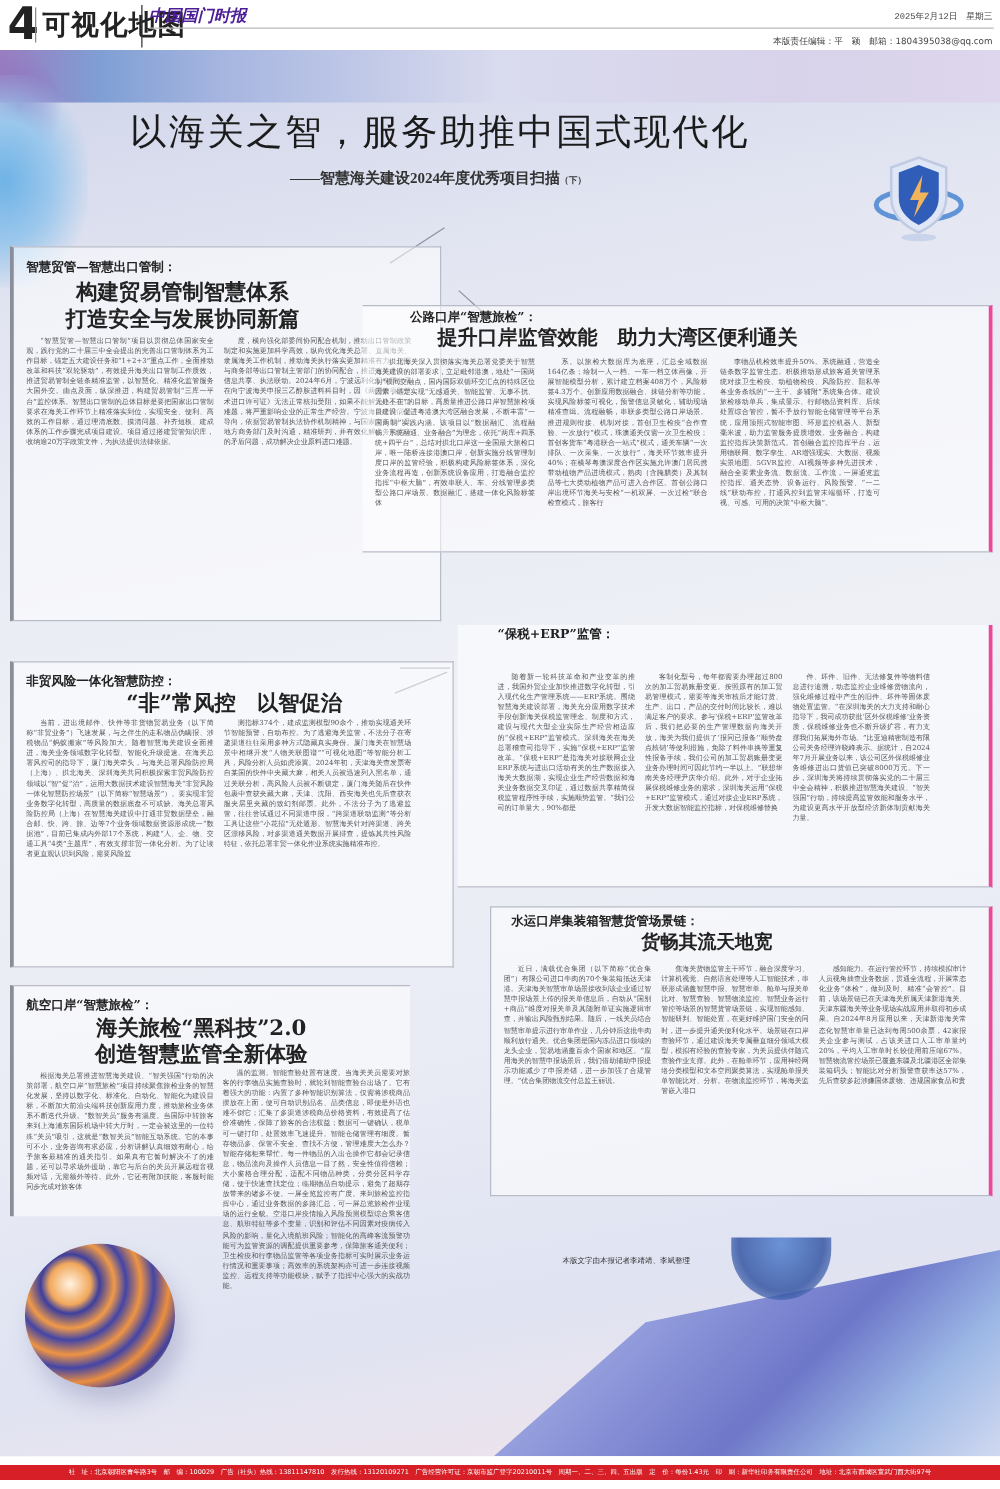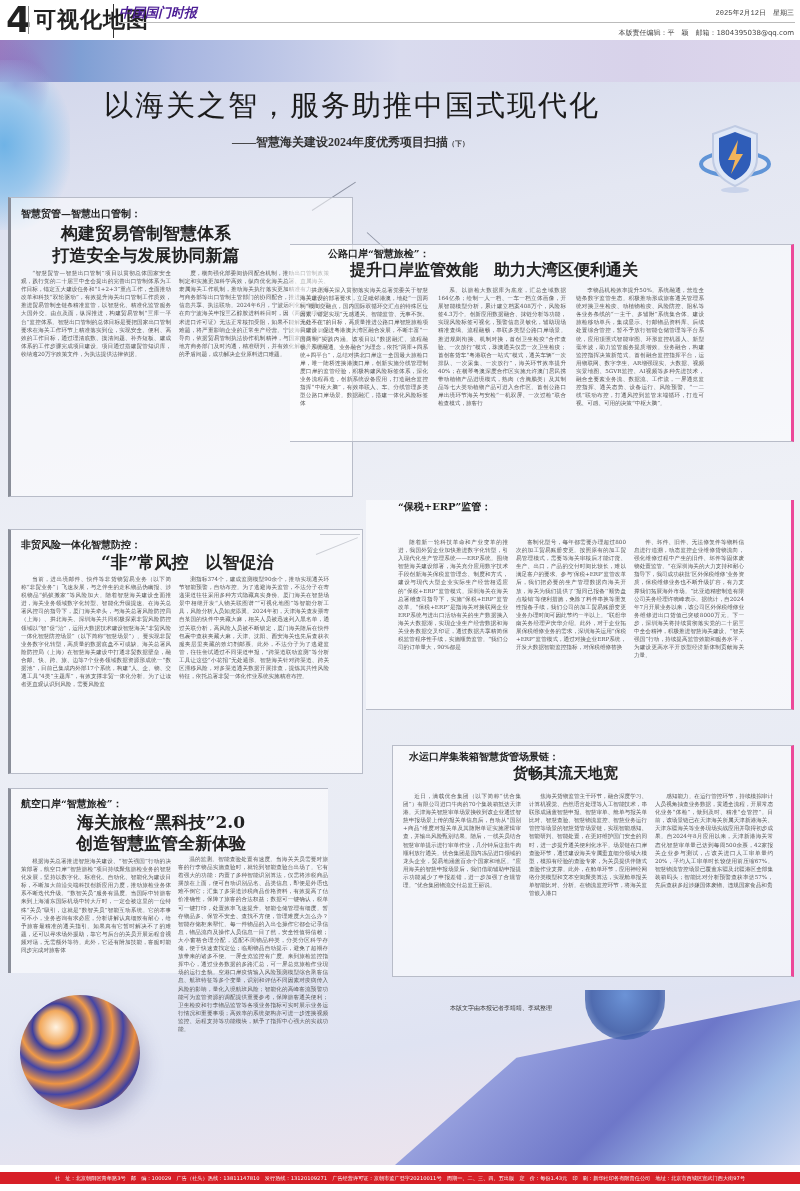--- a/index.html
+++ b/index.html
@@ -143,21 +143,21 @@
       <p>随着新一轮科技革命和产业变革的推进，我国外贸企业加快推进数字化转型，引入现代化生产管理系统——ERP系统。围绕智慧海关建设部署，海关充分应用数字技术手段创新海关保税监管理念、制度和方式，建设与现代大型企业实际生产经营相适应的“保税+ERP”监管模式。深圳海关在海关总署稽查司指导下，实施“保税+ERP”监管改革。“保税+ERP”是指海关对接联网企业ERP系统与进出口活动有关的生产数据接入海关大数据湖，实现企业生产经营数据和海关业务数据交叉印证，通过数据共享精简保税监管程序性手续，实施顺势监管。“我们公司的订单量大，90%都是</p>
     </div>
   <div class="body-col" style="left:150px;top:38px;width:110px;height:168px;">
       <p>客制化型号，每年都需要办理超过800次的加工贸易账册变更。按照原有的加工贸易管理模式，需要等海关审核后才能订货、生产、出口，产品的交付时间比较长，难以满足客户的要求。参与‘保税+ERP’监管改革后，我们把必要的生产管理数据向海关开放，海关为我们提供了‘报同已报备’‘顺势盘点核销’等便利措施，免除了料件串换等重复性报备手续，我们公司的加工贸易账册变更业务办理时间可因此节约一半以上。”联想华南关务经理尹庆华介绍。此外，对于企业拓展保税维修业务的需求，深圳海关运用“保税+ERP”监管模式，通过对接企业ERP系统，开发大数据智能监控指标，对保税维修替换</p>
     </div>
   <div class="body-col" style="left:268px;top:38px;width:110px;height:168px;">
       <p>件、坏件、旧件、无法修复件等物料信息进行追溯，动态监控企业维修货物流向，强化维修过程中产生的旧件、坏件等固体废物处置监管。“在深圳海关的大力支持和耐心指导下，我司成功获批‘区外保税维修’业务资质，保税维修业务也不断升级扩容，有力支撑我们拓展海外市场。”比亚迪精密制造有限公司关务经理许晓峰表示。据统计，自2024年7月开展业务以来，该公司区外保税维修业务维修进出口货值已突破8000万元。下一步，深圳海关将持续贯彻落实党的二十届三中全会精神，积极推进智慧海关建设、“智关强国”行动，持续提高监管效能和服务水平，为建设更高水平开放型经济新体制贡献海关力量。</p>
     </div>
 </div>
 
-<div class="box box-right" style="left:392px;top:725px;width:402px;height:232px;margin-top:20px;">
+<div class="box box-right" style="left:392px;top:725px;width:402px;height:232px;">
   <div class="kicker" style="left:16px;top:4px;">水运口岸集装箱智慧货管场景链：</div>
   <div class="headline" style="left:120px;top:18px;font-size:15px;">货畅其流天地宽</div>
   <div class="body-col" style="left:10px;top:46px;width:118px;height:180px;">
       <p>近日，满载优合集团（以下简称“优合集团”）有限公司进口牛肉的70个集装箱抵达天津港。天津海关智慧审单场景接收到该企业通过智慧申报场景上传的报关单信息后，自动从“国别+商品”维度对报关单及其随附单证实施逻辑审查，并输出风险甄别结果。随后，一线关员结合智慧审单提示进行审单作业，几分钟后这批牛肉顺利放行通关。优合集团是国内冻品进口领域的龙头企业，贸易地涵盖百余个国家和地区。“应用海关的智慧申报场景后，我们借助辅助申报提示功能减少了申报差错，进一步加强了合规管理。”优合集团物流交付总监王丽说。</p>
     </div>
   <div class="body-col" style="left:136px;top:46px;width:118px;height:180px;">
       <p>焦海关货物监管主干环节，融合深度学习、计算机视觉、自然语言处理等人工智能技术，串联形成涵盖智慧申报、智慧审单、舱单与报关单比对、智慧查验、智慧物流监控、智慧业务运行管控等场景的智慧货管场景链，实现智能感知、智能研判、智能处置，在更好维护国门安全的同时，进一步提升通关便利化水平。场景链在口岸查验环节，通过建设海关专属垂直细分领域大模型，模拟有经验的查验专家，为关员提供伴随式查验作业支撑。此外，在舱单环节，应用神经网络分类模型和文本空间聚类算法，实现舱单报关单智能比对、分析。在物流监控环节，将海关监管嵌入港口</p>
     </div>
   <div class="body-col" style="left:262px;top:46px;width:118px;height:180px;">
       <p>感知能力。在运行管控环节，持续模拟审计人员视角抽查业务数据，贯通全流程，开展常态化业务“体检”，做到及时、精准“会管控”。目前，该场景链已在天津海关所属天津新港海关、天津东疆海关等业务现场实战应用并取得初步成果。自2024年8月应用以来，天津新港海关常态化智慧审单量已达到每周500余票，42家报关企业参与测试，占该关进口人工审单量约20%，平均人工审单时长较使用前压缩67%。智慧物流管控场景已覆盖东疆及北疆港区全部集装箱码头；智能比对分析预警查获率达57%，先后查获多起涉嫌国体废物、违规国家食品和贵</p>

